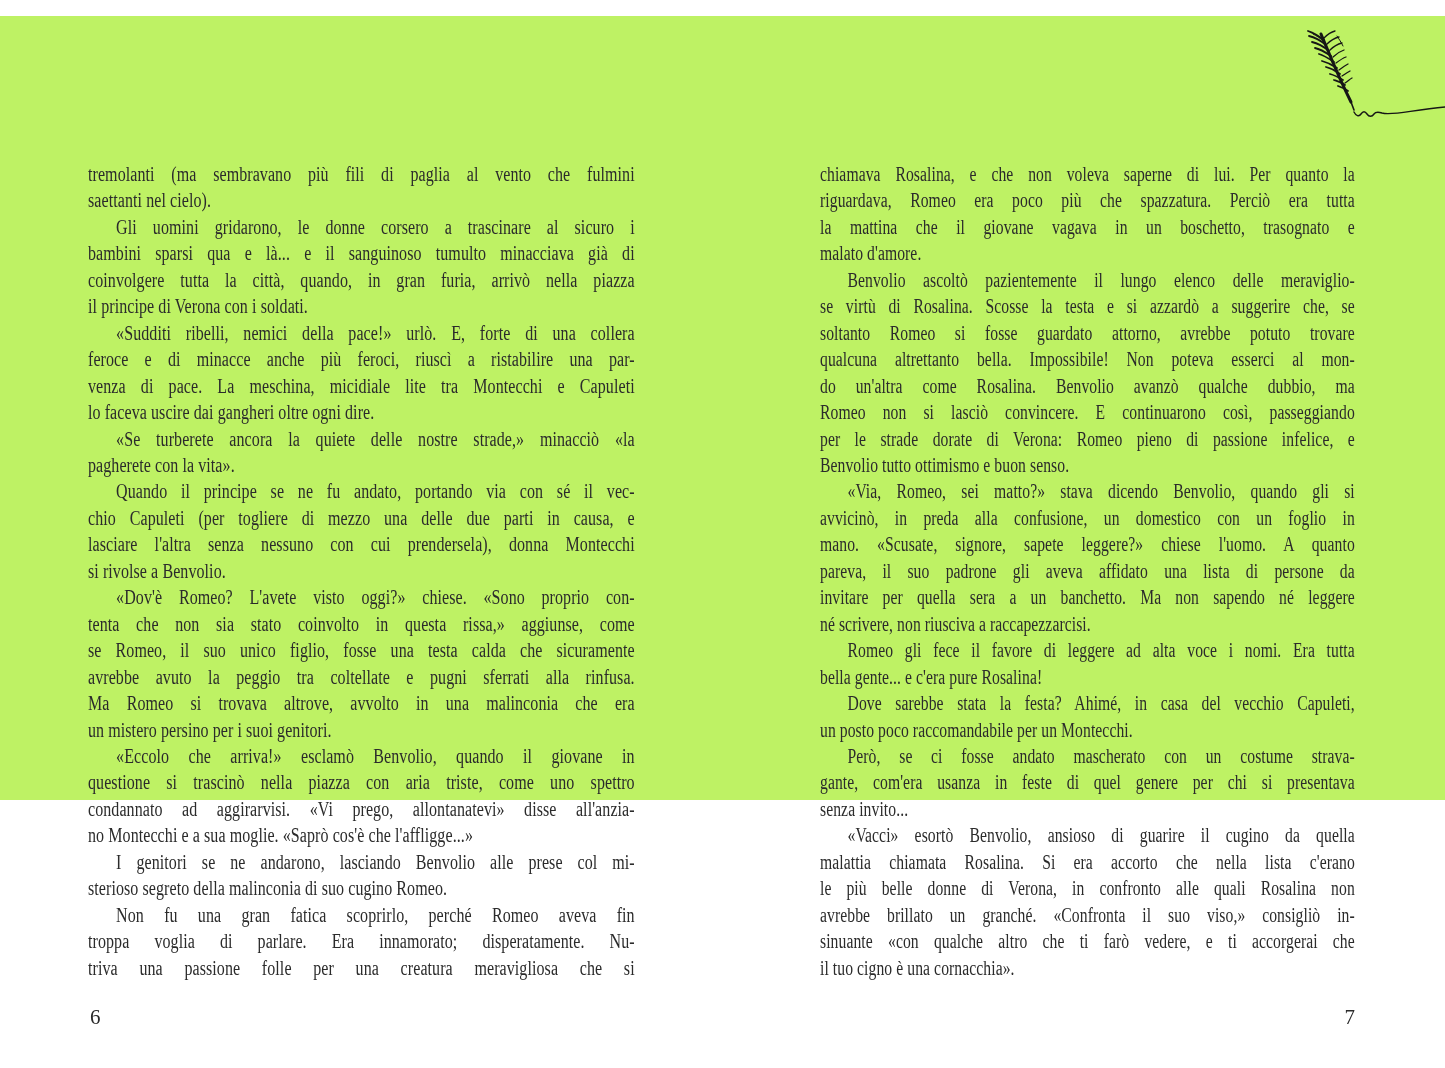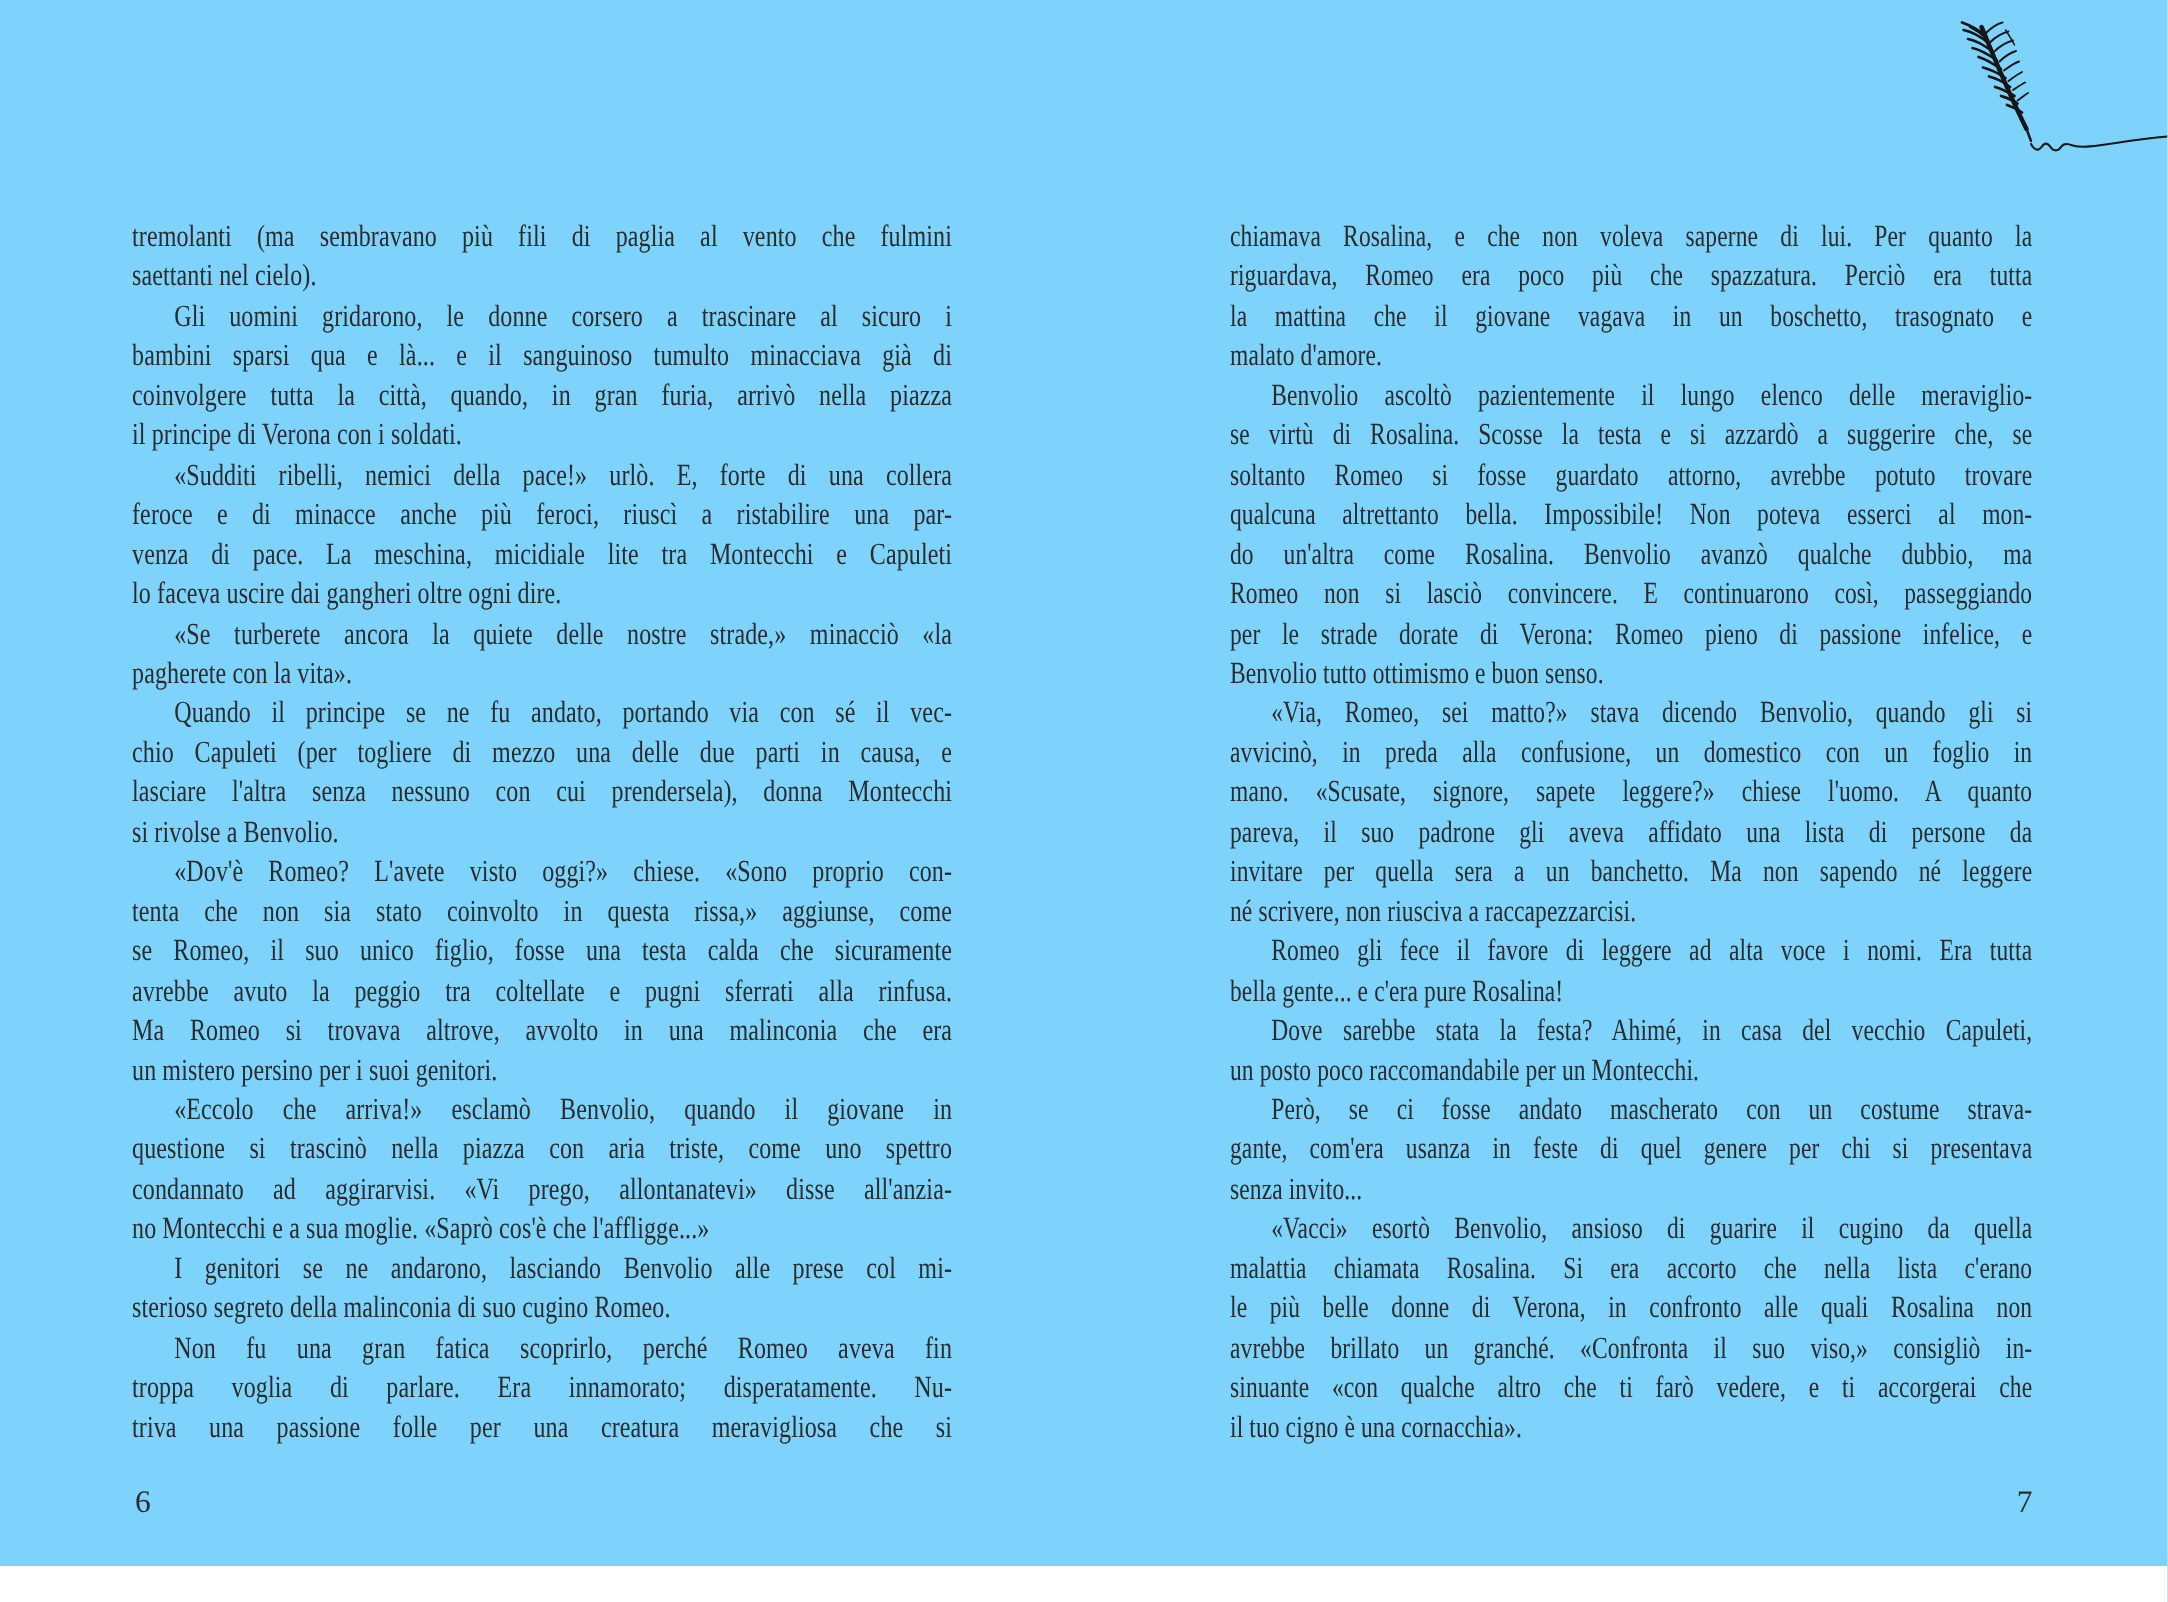--- a/index.html
+++ b/index.html
@@ -4,22 +4,23 @@
 <style>
   html, body { margin: 0; padding: 0; }
   body {
     width: 1445px; height: 1068px;
     background: #ffffff;
     font-family: "Liberation Serif", serif;
     overflow: hidden;
   }
   .spread {
     position: relative;
-    width: 1445px; height: 1044px;
-    background: #7dd3fc;
+    width: 1445px; height: 784px;
+    background: #bef264;
+    margin-top: 16px;
   }
   .textcol {
     position: absolute;
     top: 145px;
     width: 700px;
     transform-origin: 0 0;
     font-size: 20.5px;
     line-height: 26.45px;
     color: #2b2b2b;
     letter-spacing: 0.1px;

